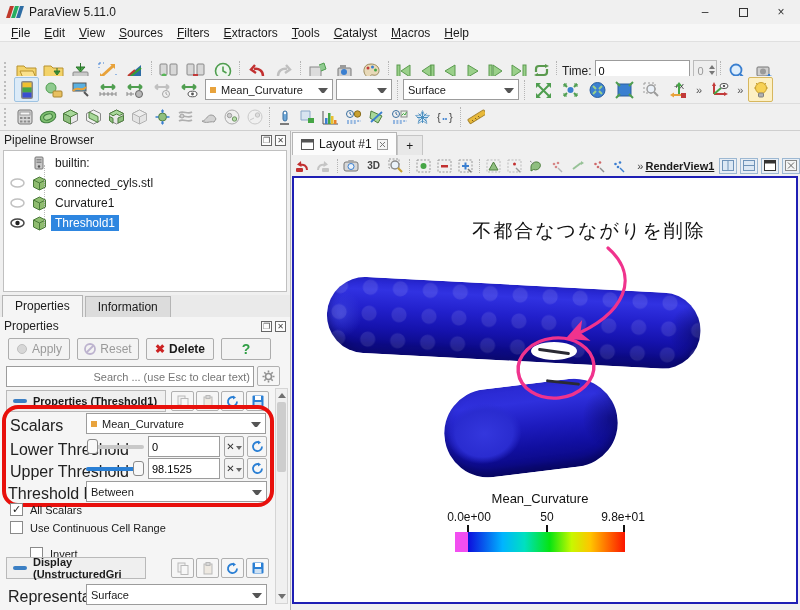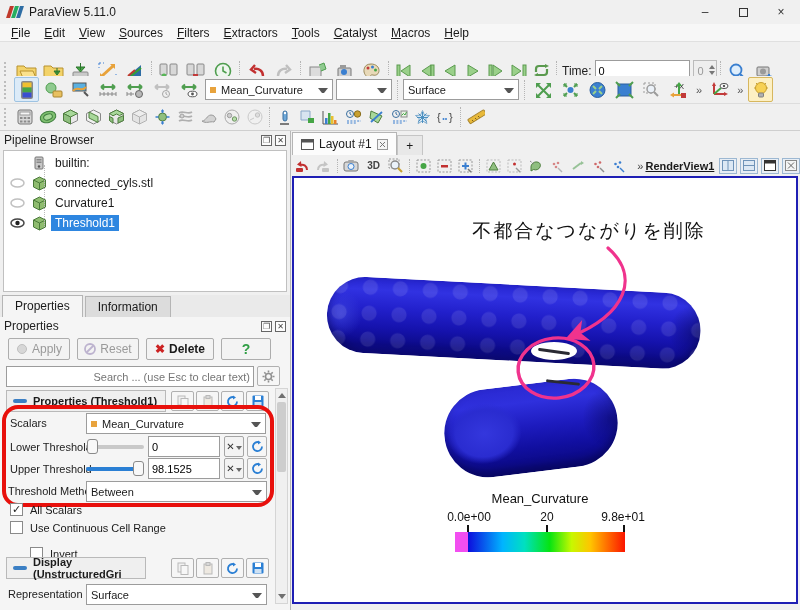--- a/index.html
+++ b/index.html
@@ -57,21 +57,21 @@
   
   #prop-tabs { left:0; top:295px; width:291px; height:22px; display:flex; align-items:flex-end; background:#eaeaea; border-right:1px solid #b8b8b8; }
   .ptab { height:21px; padding:3px 12px; border:1px solid #b5b5b5; border-bottom:none; margin-left:2px; background:#dcdcdc; font-size:12px; }
   .ptab.active { background:#f5f5f5; height:22px; font-weight:normal; }
   #propdock { left:0; top:317px; width:291px; height:293px; background:#f5f5f5; border-right:1px solid #b8b8b8; }
   .pbtn { height:22px; border:1px solid #adadad; background:#f3f3f3; border-radius:2px; display:inline-flex; align-items:center; justify-content:center; gap:4px; font-size:12px; }
   .pbtn.disabled { color:#9a9a9a; }
   .mini-btn { width:23px; height:20px; border:1px solid #b0b0b0; background:#f6f6f6; border-radius:2px; display:inline-flex; align-items:center; justify-content:center; }
   .sect { height:22px; border:1px solid #b9b9b9; background:#efefef; display:flex; align-items:center; font-weight:bold; font-size:11px; padding:0 6px; gap:6px; }
   .sect .bar { width:14px; height:4px; background:#3b7fc4; border-radius:2px; flex:none; }
-  .prow-label { font-size:11px; color:#222; }
+  .prow-label { font-size:16px; color:#222; }
   .slider { position:relative; width:58px; height:17px; }
   .slider .track { position:absolute; left:0; right:0; top:7px; height:4px; background:#c9c9c9; border-radius:2px; }
   .slider .fill { position:absolute; left:0; top:7px; height:4px; background:#2a7fd4; border-radius:2px; }
   .slider .handle { position:absolute; top:1px; width:11px; height:15px; background:#f8f8f8; border:1px solid #8a8a8a; border-radius:3px; }
   .xbtn { width:20px; height:21px; border:1px solid #a5a5a5; background:#f3f3f3; font-size:10px; color:#333; display:inline-flex; align-items:center; justify-content:center; border-radius:2px; }
   .cb-row { display:flex; align-items:center; gap:7px; position:absolute; left:10px; }
   .cbox { width:13px; height:13px; border:1px solid #8a8a8a; background:#fff; display:flex; align-items:center; justify-content:center; font-size:11px; color:#222; }
   .cb-label { font-size:11px; }
 
   
@@ -1007,21 +1007,21 @@
         <marker id="ah" markerWidth="9" markerHeight="9" refX="6" refY="4" orient="auto">
           <path d="M0.5 0.5L7.5 4 0.5 7.5 2.5 4z" fill="#f0338d"></path>
         </marker>
       </defs>
       <path d="M314 70 C 346 98, 333 136, 276 159" fill="none" stroke="#f0338d" stroke-width="3.2" stroke-linecap="round" marker-end="url(#ah)"></path>
       <ellipse cx="262" cy="190" rx="38" ry="30" fill="none" stroke="#f0338d" stroke-width="3.4" transform="rotate(-6 262 190)"></ellipse>
     </svg>
 
     <div id="cb-title">Mean_Curvature</div>
     <span class="cblabel" style="left:142px;width:66px;text-align:center;">0.0e+00</span>
-    <span class="cblabel" style="left:240px;width:26px;text-align:center;">20</span>
+    <span class="cblabel" style="left:240px;width:26px;text-align:center;">50</span>
     <span class="cblabel" style="left:296px;width:66px;text-align:center;">9.8e+01</span>
     <span class="cbtick" style="left:173px;"></span>
     <span class="cbtick" style="left:252px;"></span>
     <span class="cbtick" style="left:329px;"></span>
     <div id="colorbar">
         <span id="cb-below"></span>
         <span id="cb-grad"></span>
       </div>
   </div>
 

